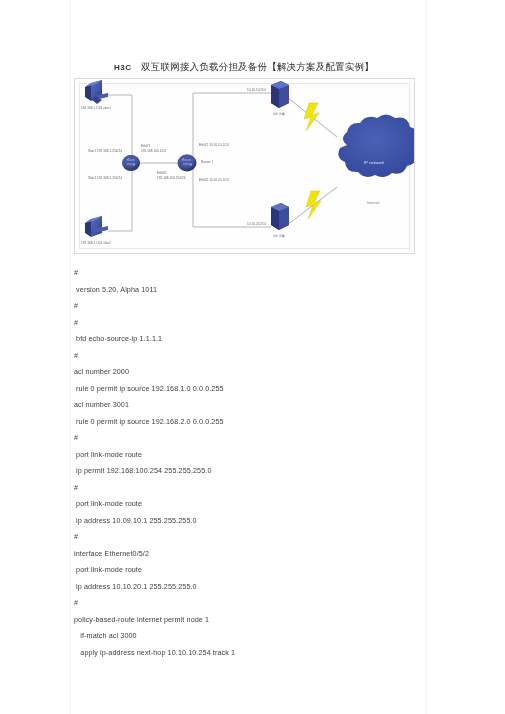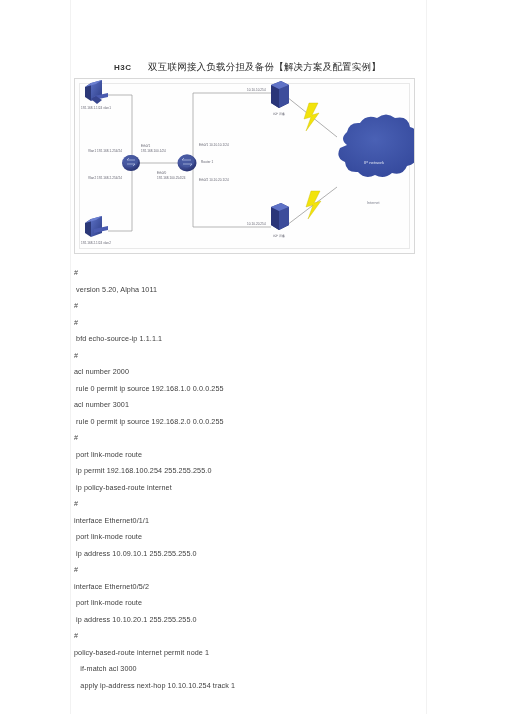--- a/index.html
+++ b/index.html
@@ -119,21 +119,21 @@
   }
   .cfg-line.hash { color: #4a4a4a; }
 </style>
 </head>
 <body>
 
 <div id="page-sheet"></div>
 
 <div id="doc-title">
   <span class="brand">H3C</span>
-  <span class="cjk" style="margin-left:14px;">双互联网接入负载分担及备份【解决方案及配置实例】</span>
+  <span class="cjk" style="margin-left:7px;">双互联网接入负载分担及备份【解决方案及配置实例】</span>
 </div>
 
 <div id="diagram-frame">
   <div id="diagram-inner"></div>
 
   <svg id="diagram-svg" width="341" height="176" viewBox="0 0 341 176">
     <defs>
       <linearGradient id="gDev" x1="0" y1="0" x2="1" y2="1">
         <stop offset="0%" stop-color="#5b70c4"></stop>
         <stop offset="100%" stop-color="#2d3d86"></stop>
@@ -286,23 +286,21 @@
     <div class="cfg-line hash">#</div>
     <div class="cfg-line"> bfd echo-source-ip 1.1.1.1</div>
     <div class="cfg-line hash">#</div>
     <div class="cfg-line">acl number 2000</div>
     <div class="cfg-line"> rule 0 permit ip source 192.168.1.0 0.0.0.255</div>
     <div class="cfg-line">acl number 3001</div>
     <div class="cfg-line"> rule 0 permit ip source 192.168.2.0 0.0.0.255</div>
     <div class="cfg-line hash">#</div>
     <div class="cfg-line"> port link-mode route</div>
     <div class="cfg-line"> ip permit 192.168.100.254 255.255.255.0</div>
-    <div class="cfg-line"> ip policy-based-route internet</div>
-    <div class="cfg-line hash">#</div>
-    <div class="cfg-line">interface Ethernet0/1/1</div>
+    <div class="cfg-line hash">#</div>
     <div class="cfg-line"> port link-mode route</div>
     <div class="cfg-line"> ip address 10.09.10.1 255.255.255.0</div>
     <div class="cfg-line hash">#</div>
     <div class="cfg-line">interface Ethernet0/5/2</div>
     <div class="cfg-line"> port link-mode route</div>
     <div class="cfg-line"> ip address 10.10.20.1 255.255.255.0</div>
     <div class="cfg-line hash">#</div>
     <div class="cfg-line">policy-based-route internet permit node 1</div>
     <div class="cfg-line">   if-match acl 3000</div>
     <div class="cfg-line">   apply ip-address next-hop 10.10.10.254 track 1</div>

